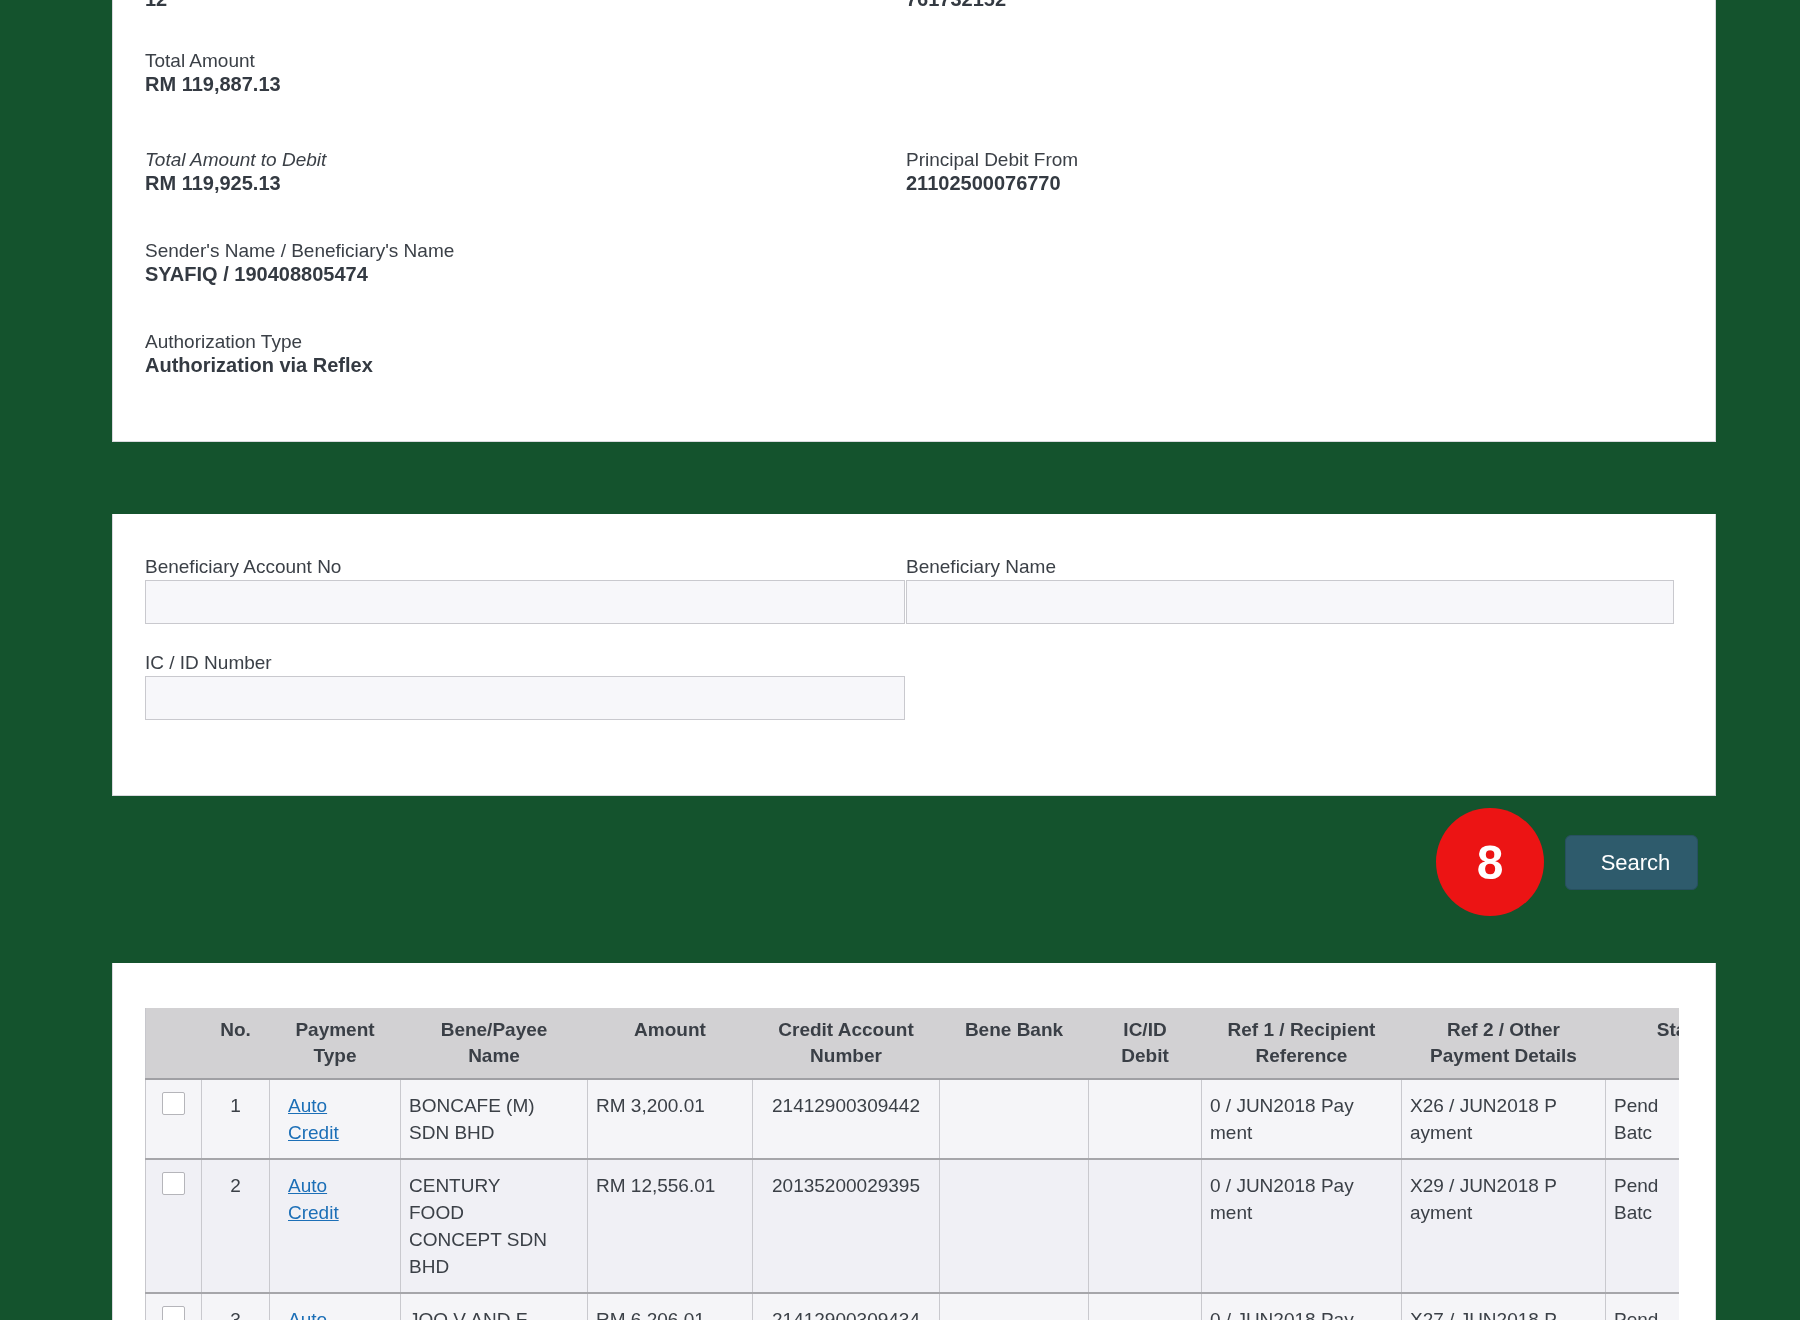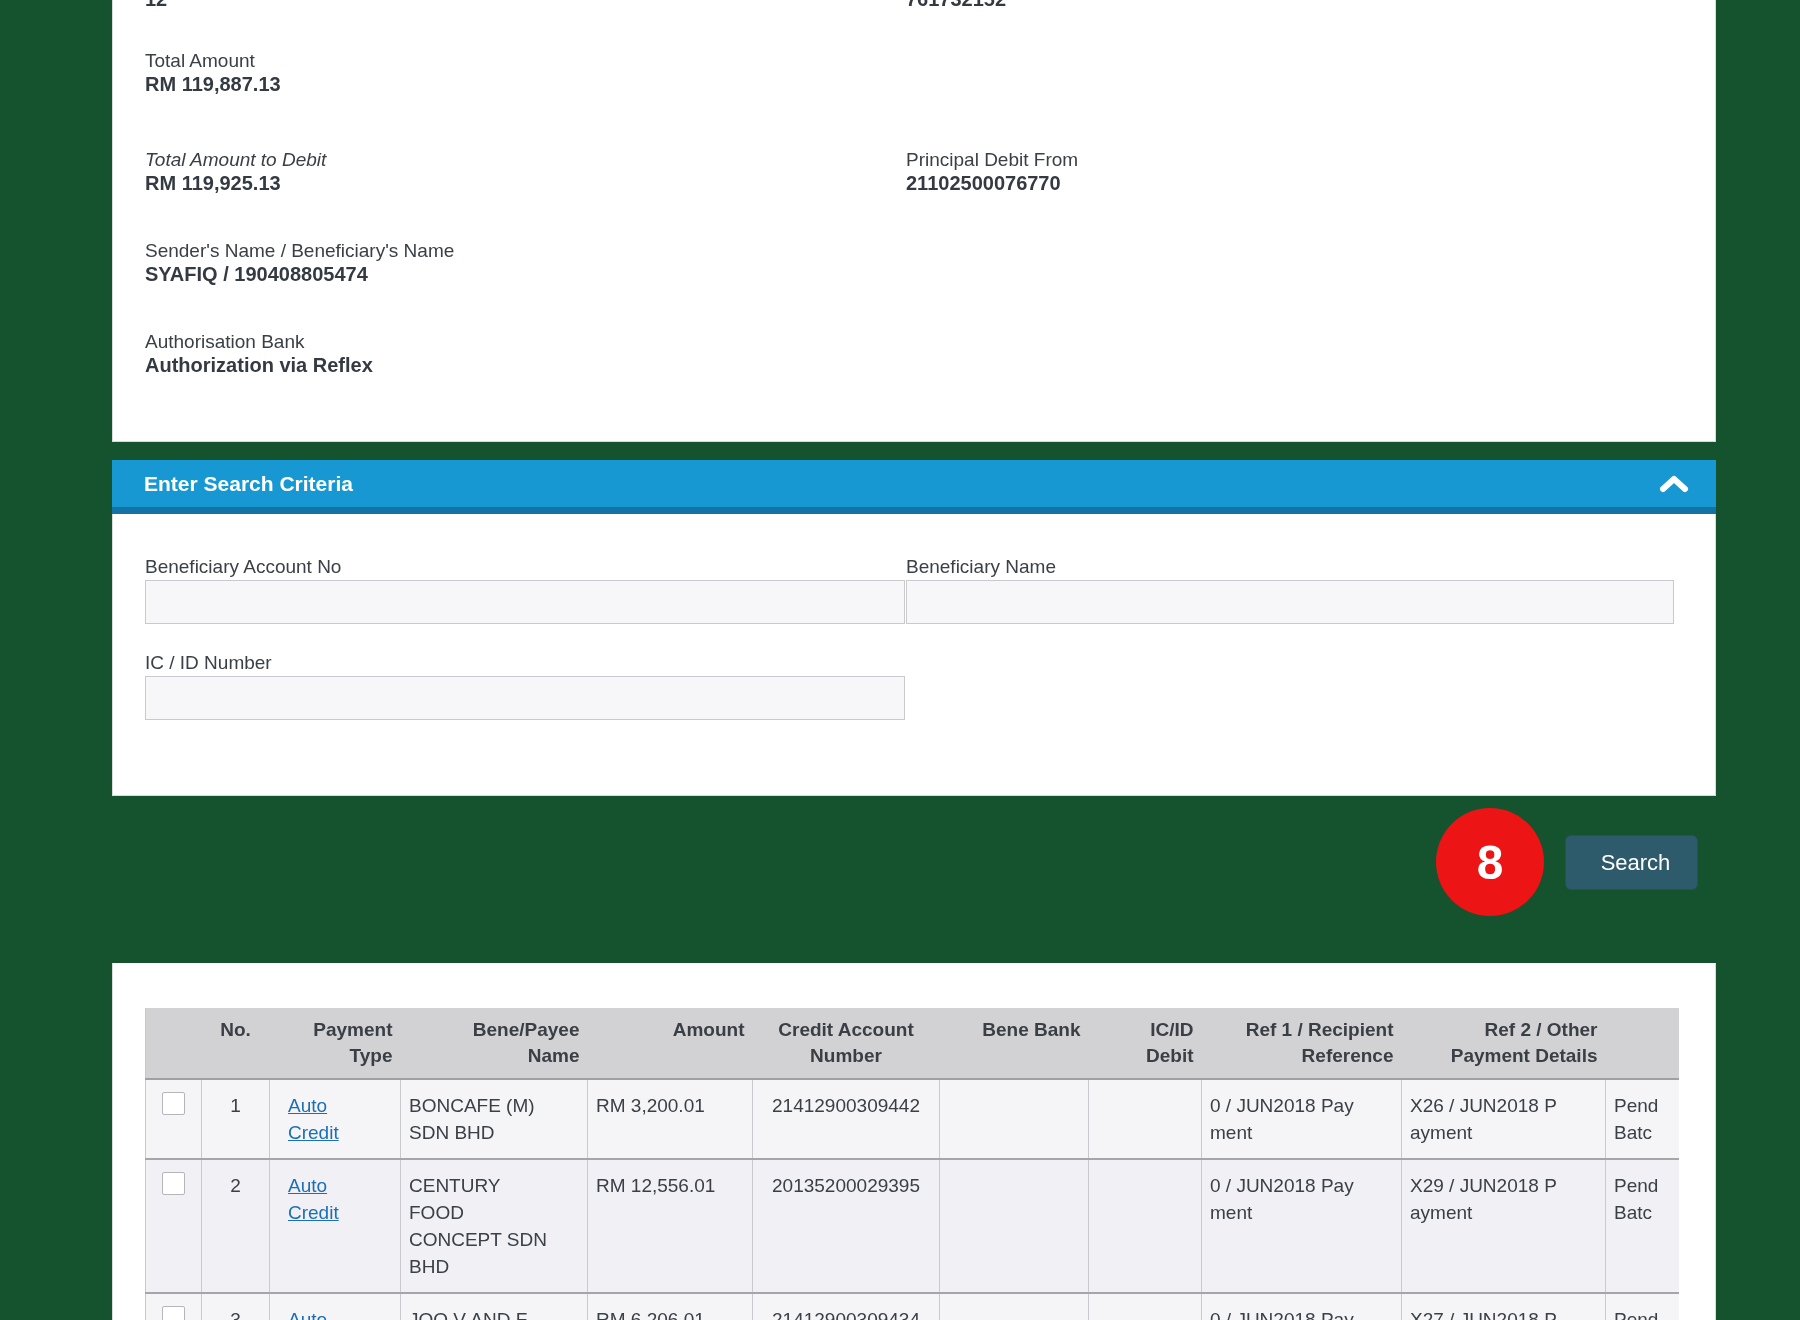--- a/index.html
+++ b/index.html
@@ -27,21 +27,21 @@
          align-items:center;justify-content:center;z-index:5;}
   .btn-search{position:absolute;left:1565px;top:835px;width:133px;height:55px;background:#2e5b6c;
          border:1px solid #27505f;border-radius:6px;color:#fff;font-size:22px;
          font-family:Liberation Sans, sans-serif;cursor:pointer;padding-left:14px;}
   
   .panel.listing-body{top:963px;height:420px;}
   .tbl-clip{position:absolute;left:32px;top:45px;width:1534px;overflow:hidden;}
   table.txn{border-collapse:collapse;table-layout:fixed;width:1610px;
             border-left:1px solid #c7c7cc;}
   table.txn th{background:#d2d1d3;color:#3a3f46;font-size:19px;font-weight:bold;
-            text-align:right;vertical-align:top;padding:9px 8px;line-height:26px;
+            text-align:center;vertical-align:top;padding:9px 8px;line-height:26px;
             border-bottom:2px solid #a0a0a4;white-space:pre-line;}
   table.txn th.ctr{text-align:center;}
   table.txn td{font-size:19px;color:#3b4047;vertical-align:top;padding:12px 8px;
             line-height:27px;border-right:1px solid #c9c9ce;border-bottom:2px solid #a6a6aa;
             background:#f5f5f8;white-space:pre-line;}
   table.txn tr.alt td{background:#f0f0f5;}
   table.txn td.ctr{text-align:center;}
   table.txn td.pay{padding-left:18px;}
   a.plink{color:#1c6fb7;text-decoration:underline;cursor:pointer;white-space:pre-line;}
   .cb{display:inline-block;width:21px;height:21px;background:#ffffff;border:1px solid #b5b5ba;
@@ -61,32 +61,24 @@
 
     <div class="fld-label" style="left:32px;top:149px;font-style:italic;">Total Amount to Debit</div>
     <div class="fld-value" style="left:32px;top:172px;">RM 119,925.13</div>
 
     <div class="fld-label" style="left:793px;top:149px;">Principal Debit From</div>
     <div class="fld-value" style="left:793px;top:172px;">21102500076770</div>
 
     <div class="fld-label" style="left:32px;top:240px;">Sender's Name / Beneficiary's Name</div>
     <div class="fld-value" style="left:32px;top:263px;">SYAFIQ / 190408805474</div>
 
-    <div class="fld-label" style="left:32px;top:331px;">Authorisation Bank</div>
+    <div class="fld-label" style="left:32px;top:331px;">Authorization Type</div>
     <div class="fld-value" style="left:32px;top:354px;">Authorization via Reflex</div>
   </div>
 
-  <div class="bluebar" style="top:460px;">
-    <span class="bar-title">Enter Search Criteria</span>
-    <span class="chev">
-      <svg width="32" height="20" viewBox="0 0 32 20">
-        <polyline points="5,15 16,5 27,15" fill="none" stroke="#ffffff" stroke-width="6" stroke-linecap="round" stroke-linejoin="round"></polyline>
-      </svg>
-    </span>
-  </div>
   <div class="panel search-body">
     <div class="fld-label" style="left:32px;top:42px;">Beneficiary Account No</div>
     <input class="inp" style="left: 32px; top: 66px; width: 760px;" type="text" value="">
 
     <div class="fld-label" style="left:793px;top:42px;">Beneficiary Name</div>
     <input class="inp" style="left: 793px; top: 66px; width: 768px;" type="text" value="">
 
     <div class="fld-label" style="left:32px;top:138px;">IC / ID Number</div>
     <input class="inp" style="left: 32px; top: 162px; width: 760px;" type="text" value="">
   </div>

